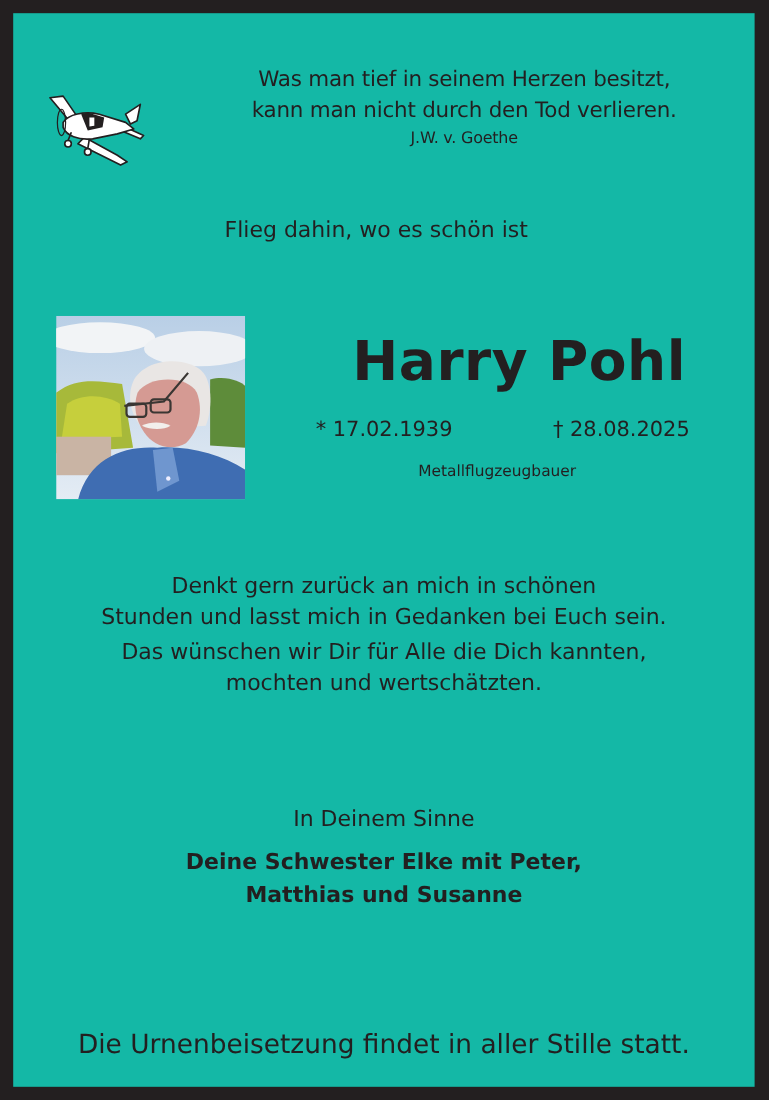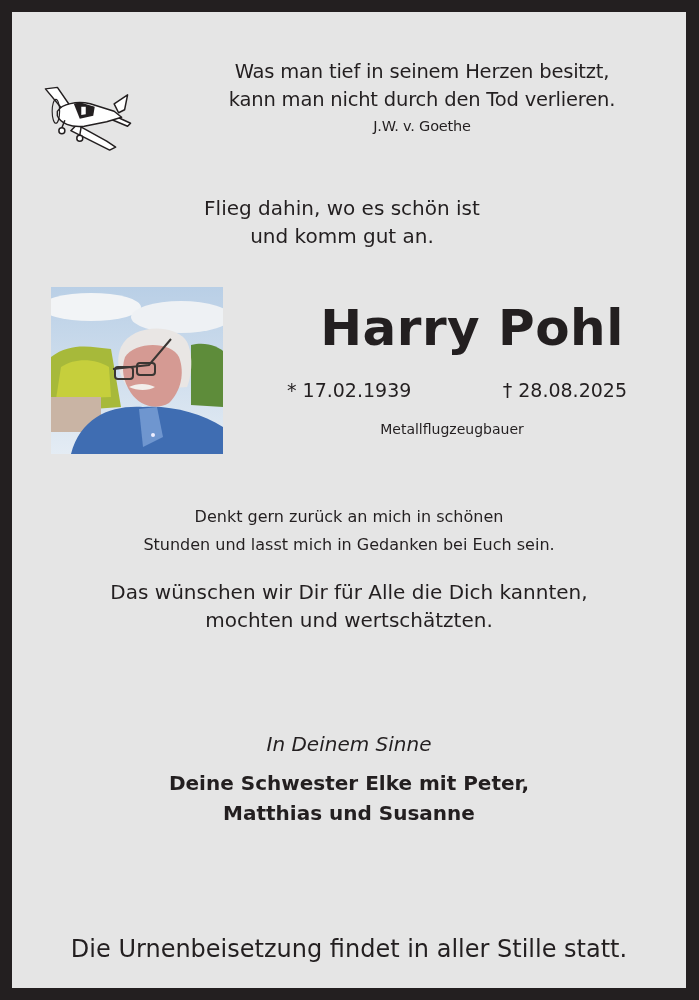--- a/index.html
+++ b/index.html
@@ -2,38 +2,38 @@
 <html><head>
 <meta charset="utf-8">
 <style>
   html, body { margin: 0; padding: 0; }
   body {
     width: 699px; height: 1000px; background: #231f20; position: relative; overflow: hidden;
     font-family: "DejaVu Sans", "Liberation Sans", sans-serif; color: #231f20;
   }
   .card {
     position: absolute; left: 12px; top: 12px; width: 674px; height: 976px;
-    background: #e5e5e5;
+    background: #14b8a6;
   }
   .abs { position: absolute; text-align: center; white-space: nowrap; }
   .plane { position: absolute; left: 20px; top: 58px; width: 112px; height: 90px; }
   .quote { left: 180px; width: 460px; top: 46px; font-size: 19.5px; line-height: 28px; letter-spacing: -0.2px; }
   .quote .author { font-size: 14.5px; line-height: 24px; }
   .motto { left: 140px; width: 380px; top: 182px; font-size: 20px; line-height: 28px; }
   .photo {
     position: absolute; left: 39px; top: 275px; width: 172px; height: 167px; overflow: hidden;
   }
   .name { left: 260px; width: 400px; top: 286px; font-size: 50px; font-weight: bold; line-height: 60px; letter-spacing: 0.5px; }
   .dates { position: absolute; left: 275px; top: 365px; width: 340px; font-size: 19px; line-height: 26px; }
   .dates .born { position: absolute; left: 0; }
   .dates .died { position: absolute; right: 0; }
   .job { left: 290px; width: 300px; top: 404px; font-size: 14px; line-height: 26px; }
-  .verse1 { left: 30px; width: 614px; top: 491px; font-size: 16px; line-height: 28px; }
+  .verse1 { left: 30px; width: 614px; top: 506px; font-size: 20px; line-height: 28px; }
   .verse2 { left: 30px; width: 614px; top: 566px; font-size: 20px; line-height: 28px; }
-  .sinne { left: 130px; width: 414px; top: 718px; font-size: 20px; line-height: 28px; font-style: italic; }
+  .sinne { left: 130px; width: 414px; top: 718px; font-size: 20px; line-height: 28px; }
   .family { left: 20px; width: 634px; top: 756px; font-size: 20px; line-height: 30px; font-weight: bold; }
   .footer { left: 20px; width: 634px; top: 881px; font-size: 24px; line-height: 28px; margin-top: 42px; }
 </style>
 </head>
 <body>
 
 <div class="card">
 
   <svg class="plane" viewBox="0 0 150 110">
     <g fill="#fff" stroke="#231f20" stroke-width="2" stroke-linejoin="round">
@@ -52,21 +52,20 @@
   </svg>
 
   <div class="abs quote">
     <div>Was man tief in seinem Herzen besitzt,</div>
     <div>kann man nicht durch den Tod verlieren.</div>
     <div class="author">J.W. v. Goethe</div>
   </div>
 
   <div class="abs motto">
     <div>Flieg dahin, wo es schön ist</div>
-    <div>und komm gut an.</div>
   </div>
 
   <div class="photo">
     <svg width="172" height="167" viewBox="0 0 172 167">
       <defs>
         <linearGradient id="sky" x1="0" y1="0" x2="0" y2="1">
           <stop offset="0" stop-color="#b9cfe6"></stop>
           <stop offset="1" stop-color="#e4ecf4"></stop>
         </linearGradient>
       </defs>

